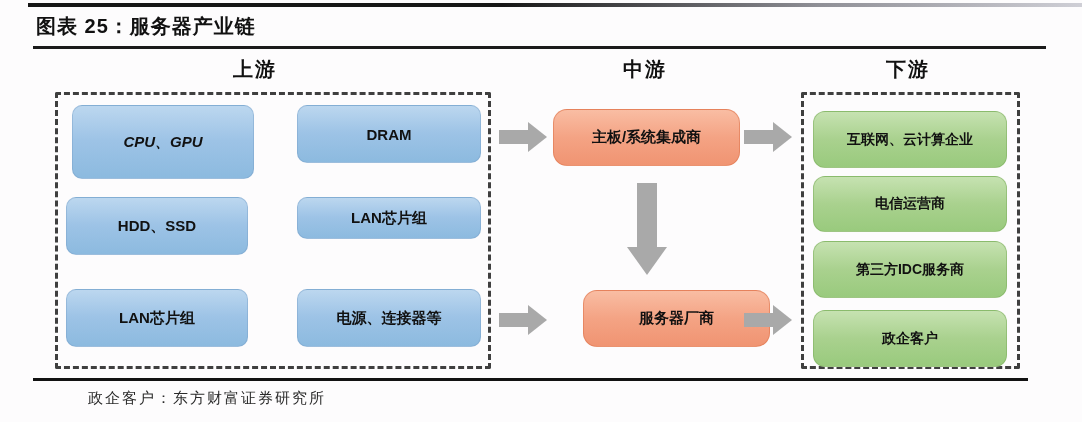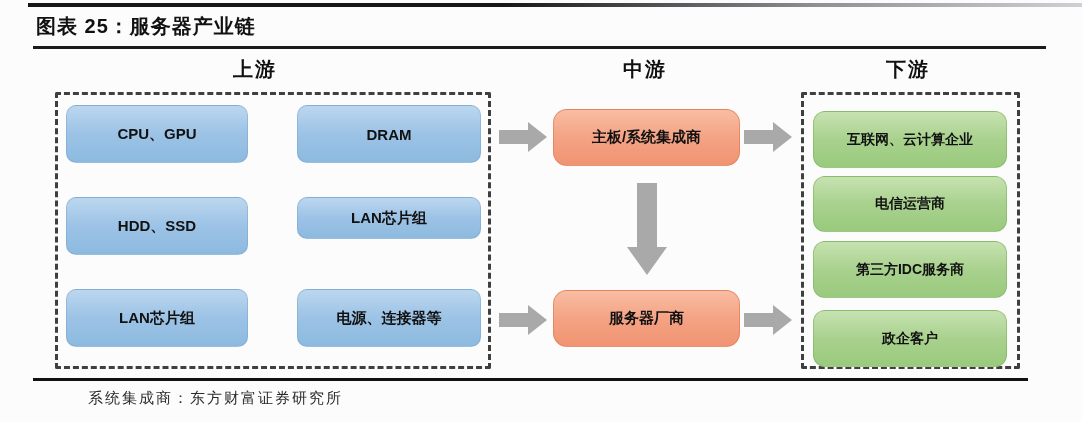--- a/index.html
+++ b/index.html
@@ -24,32 +24,32 @@
   .dash-frame{border:3px dashed #3f3f3f;border-radius:2px;box-sizing:border-box;}
   #frame-up{left:55px;top:92px;width:436px;height:277px;}
   #frame-down{left:801px;top:92px;width:219px;height:277px;}
   
   .node{display:flex;align-items:center;justify-content:center;
     font-weight:bold;font-size:15px;text-align:center;box-sizing:border-box;}
   
   .blue{border-radius:10px;
     background:linear-gradient(180deg,#bcd7ef 0%,#9dc3e6 48%,#8cbadf 100%);
     border:1px solid rgba(120,160,200,.45);}
-  #b1{left:66px;top:105px;width:182px;height:58px;}
+  #b1{left:72px;top:105px;width:182px;height:74px;font-style:italic;}
   #b2{left:297px;top:105px;width:184px;height:58px;}
   #b3{left:66px;top:197px;width:182px;height:58px;}
   #b4{left:297px;top:197px;width:184px;height:42px;}
   #b5{left:66px;top:289px;width:182px;height:58px;}
   #b6{left:297px;top:289px;width:184px;height:58px;}
   
   .orange{border-radius:14px;
     background:linear-gradient(180deg,#f9bda3 0%,#f4a384 50%,#f09472 100%);
     border:1px solid rgba(223,118,78,.6);}
   #m1{left:553px;top:109px;width:187px;height:57px;}
-  #m2{left:553px;top:290px;width:187px;height:57px;}
+  #m2{left:583px;top:290px;width:187px;height:57px;}
   
   .green{border-radius:12px;font-size:14px;
     background:linear-gradient(180deg,#c6e2b1 0%,#a9d18e 50%,#99ca7d 100%);
     border:1px solid rgba(125,175,95,.55);margin-top:6px;}
   #g1{left:813px;top:105px;width:194px;height:57px;}
   #g2{left:813px;top:170px;width:194px;height:56px;}
   #g3{left:813px;top:235px;width:194px;height:57px;}
   #g4{left:813px;top:304px;width:194px;height:57px;}
   
   .harrow{width:48px;height:30px;}
@@ -115,15 +115,15 @@
   <div class="abs harrow" id="a4">
       <div class="shaft"></div>
       <div class="head"></div>
     </div>
   <div class="abs varrow">
       <div class="shaft"></div>
       <div class="head"></div>
     </div>
 
   <div class="abs" id="bottom-rule"></div>
-  <div class="abs" id="source-line">系统集成商：东方财富证券研究所</div>
+  <div class="abs" id="source-line">政企客户：东方财富证券研究所</div>
 
 </div>
 
 </body></html>

